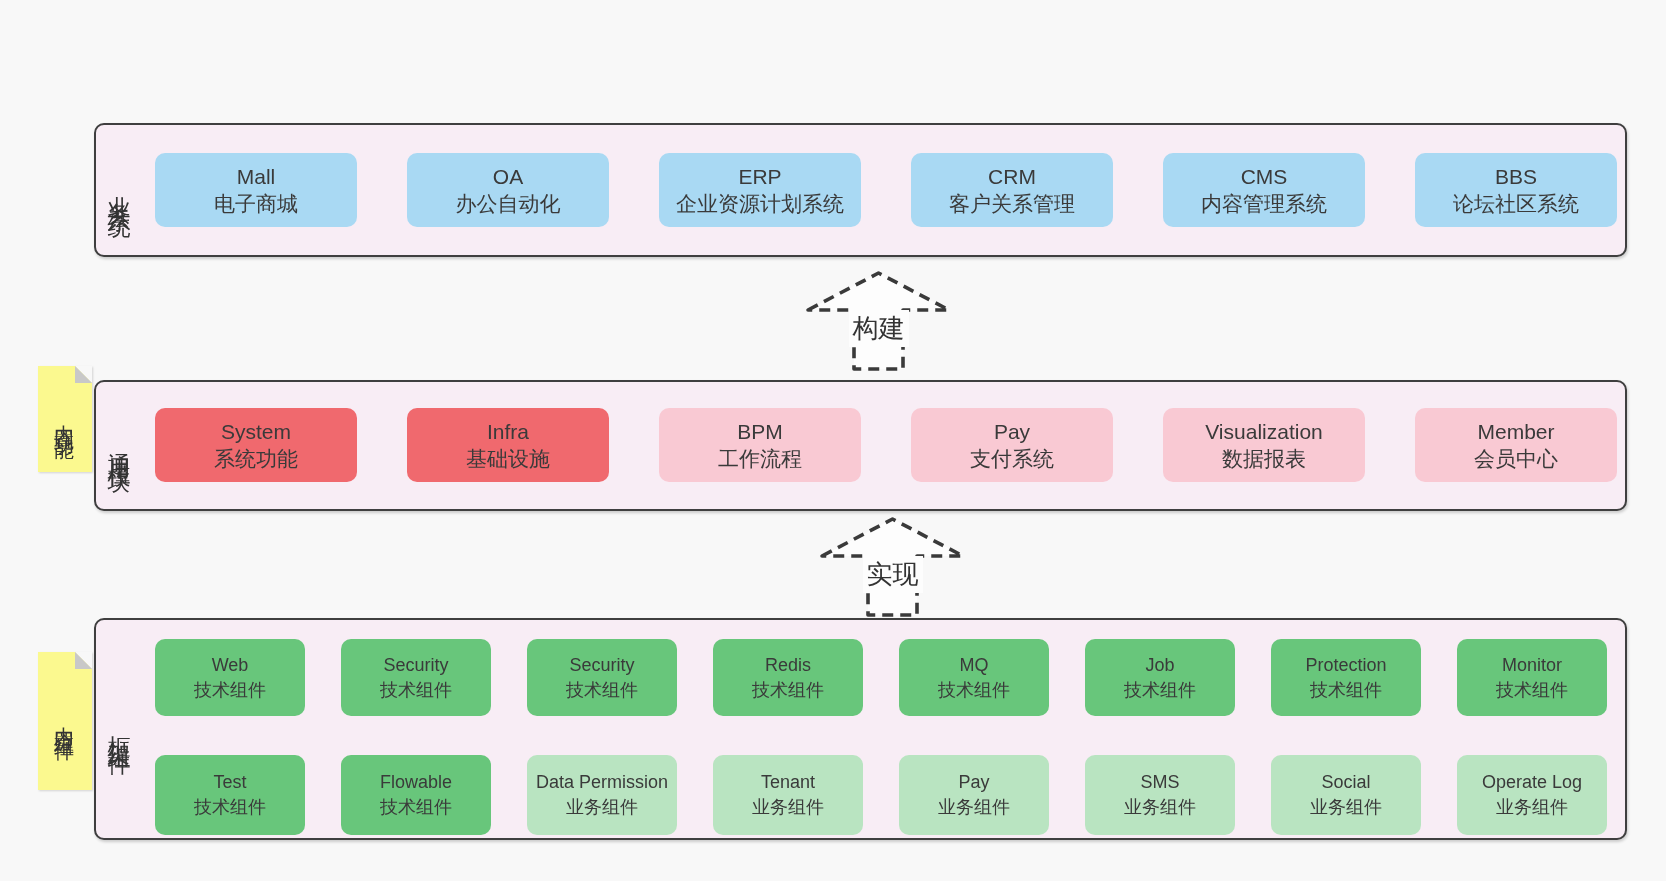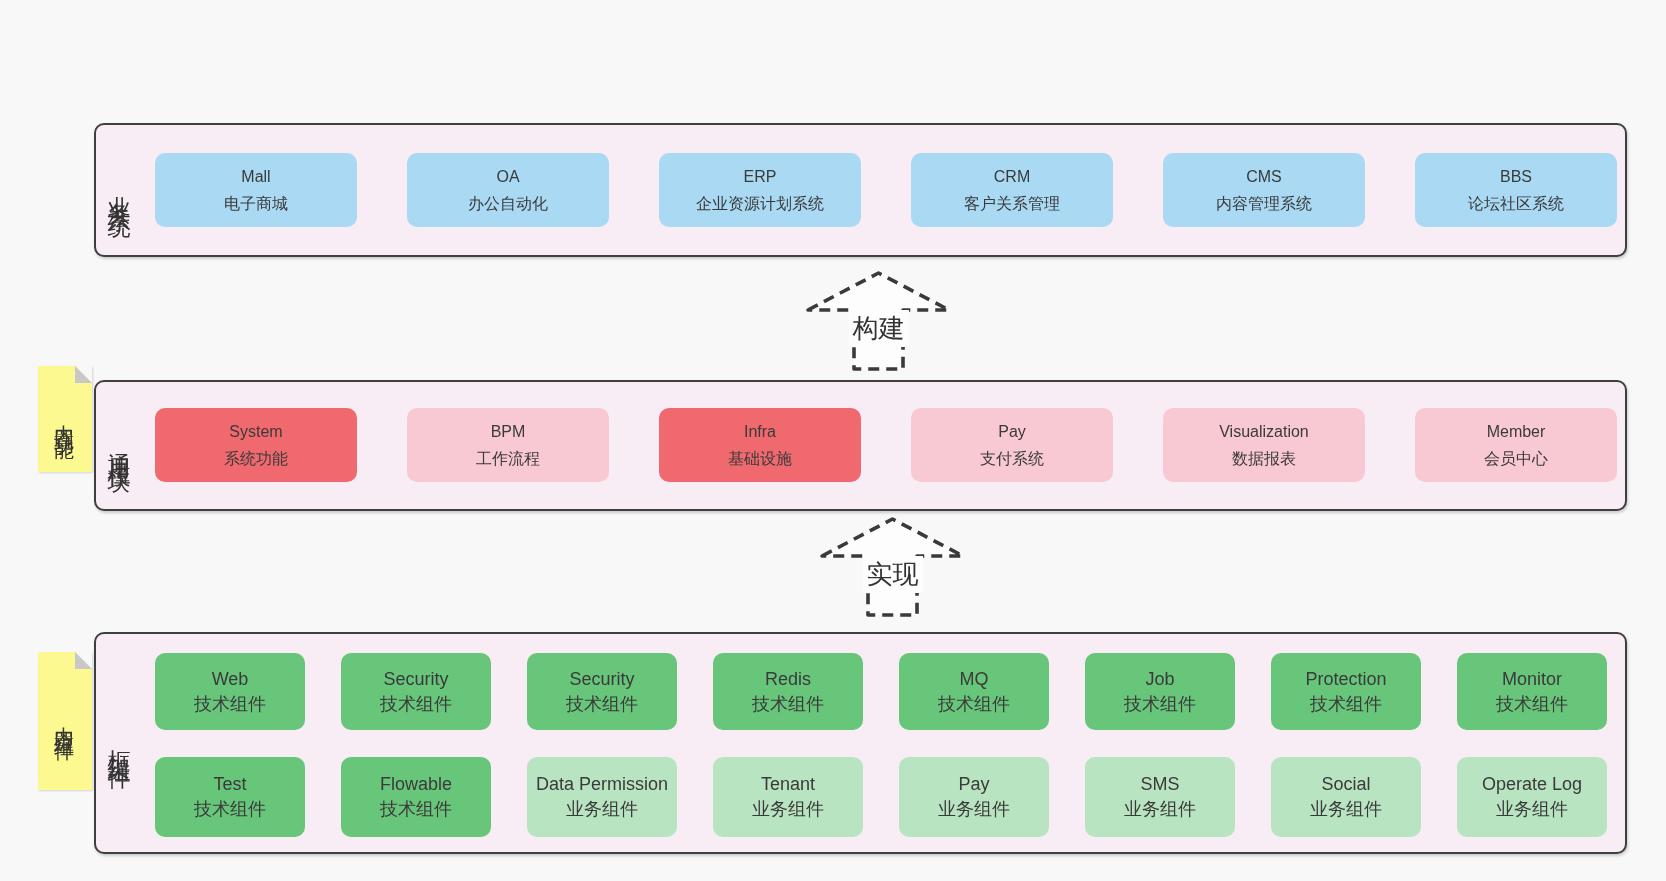--- a/index.html
+++ b/index.html
@@ -9,44 +9,44 @@
     font-family:"Liberation Sans","DejaVu Sans",sans-serif;
     color:#3a3a3a;
   }
   .section{
     position:absolute;left:94px;width:1529px;
     background:#f8edf5;border:2px solid #3f3f3f;border-radius:10px;
     box-shadow:1px 2px 3px rgba(0,0,0,.18);
   }
   #section-business{top:123px;height:130px;}
   #section-modules{top:380px;height:127px;}
-  #section-framework{top:632px;height:218px;}
+  #section-framework{top:618px;height:218px;}
   .v-label{
     position:absolute;left:2px;top:0;bottom:0;width:44px;
     display:flex;align-items:center;justify-content:center;
     writing-mode:vertical-rl;text-orientation:upright;
     font-size:23px;letter-spacing:6px;color:#333;
   }
   .row{
     position:absolute;left:59px;display:flex;
   }
   .row-6{width:1462px;gap:50px;}
   .row-8{width:1452px;gap:36px;}
   #section-business .row{top:28px;}
   #section-modules .row{top:26px;}
   #section-framework .row1{top:19px;}
   #section-framework .row2{top:123px;}
   .box{
     border-radius:10px;display:flex;flex-direction:column;
     align-items:center;justify-content:center;text-align:center;
-    line-height:27px;font-size:16px;color:#3a3a3a;
+    line-height:27px;font-size:21px;color:#3a3a3a;
   }
   .row-6 .box{width:202px;height:74px;}
   .row-8 .box{width:150px;height:77px;font-size:18px;line-height:25px;}
-  .row2 .box{height:80px;}
+  .row2 .box{height:80px;margin-top:12px;}
   .blue{background:#a9d9f3;}
   .red{background:#f0696e;}
   .pink{background:#f9c9d3;}
   .green{background:#68c67b;}
   .green-light{background:#b9e4c1;}
   .note{
     position:absolute;left:38px;width:54px;background:#fbf98f;
     display:flex;align-items:center;justify-content:center;
     writing-mode:vertical-rl;text-orientation:upright;
     font-size:20px;letter-spacing:5px;color:#333;
@@ -113,27 +113,27 @@
     <polygon points="0,0 17,17 0,17" fill="#c8c8c8"></polygon>
   </svg>
 </div>
 <div class="section" id="section-modules">
   <div class="v-label">通用模块</div>
   <div class="row row-6">
     <div class="box red">
       <div>System</div>
       <div>系统功能</div>
     </div>
-    <div class="box pink">
-      <div>BPM</div>
-      <div>工作流程</div>
-    </div>
     <div class="box red">
       <div>Infra</div>
       <div>基础设施</div>
+    </div>
+    <div class="box pink">
+      <div>BPM</div>
+      <div>工作流程</div>
     </div>
     <div class="box pink">
       <div>Pay</div>
       <div>支付系统</div>
     </div>
     <div class="box pink">
       <div>Visualization</div>
       <div>数据报表</div>
     </div>
     <div class="box pink">

